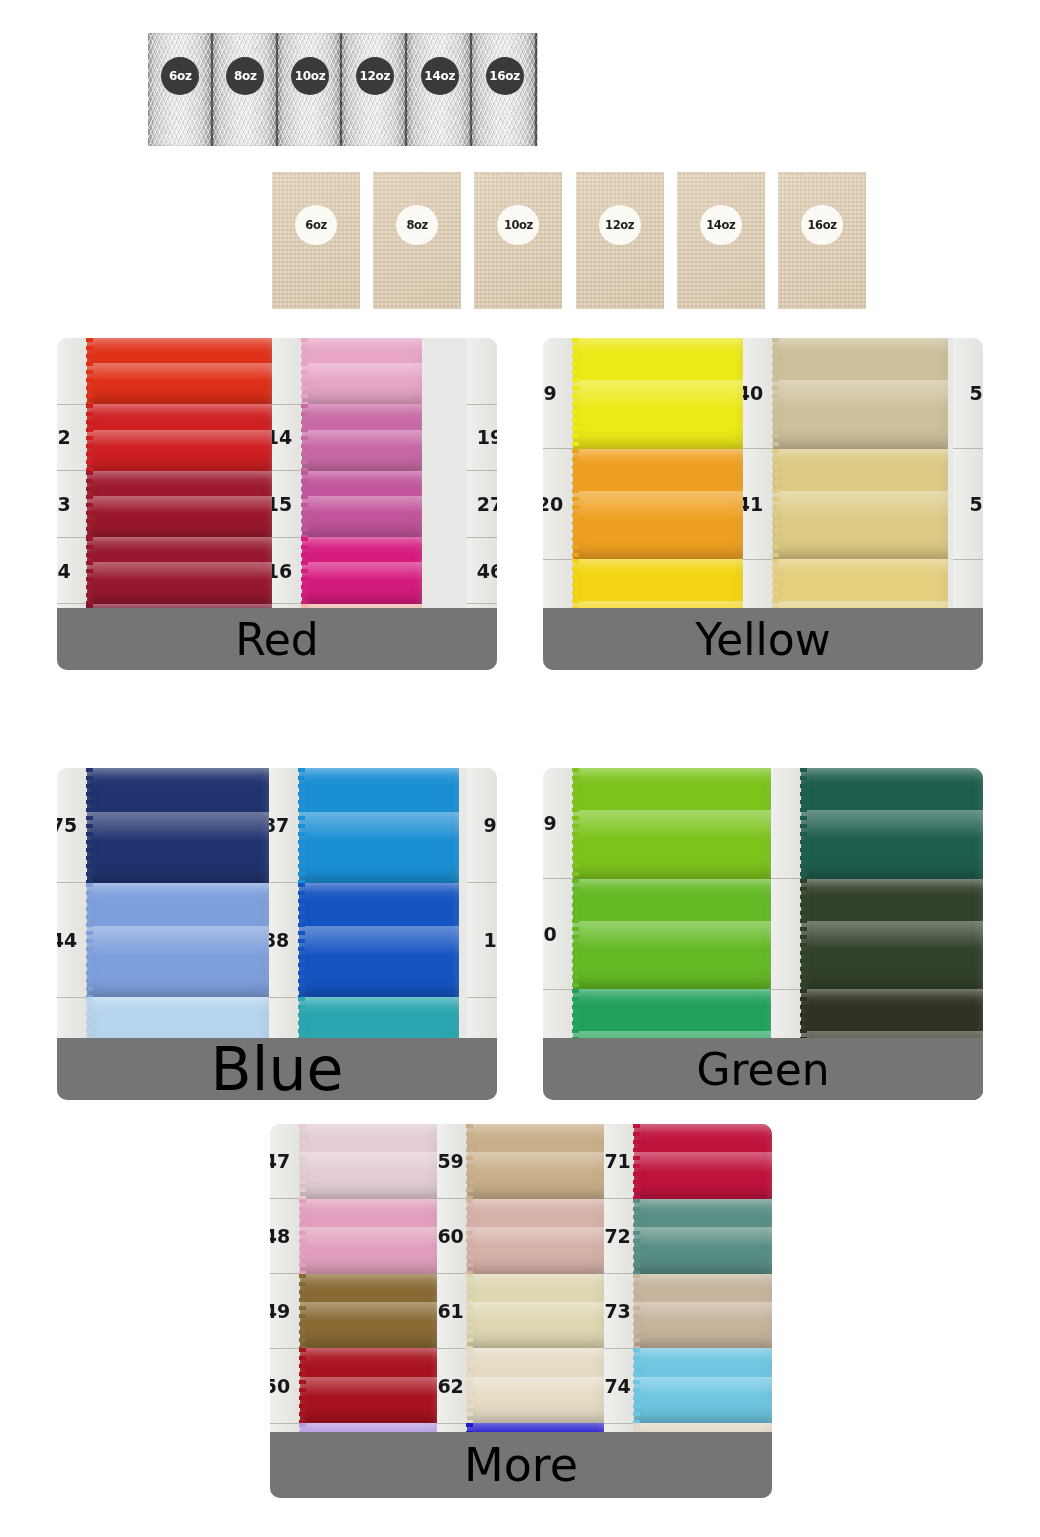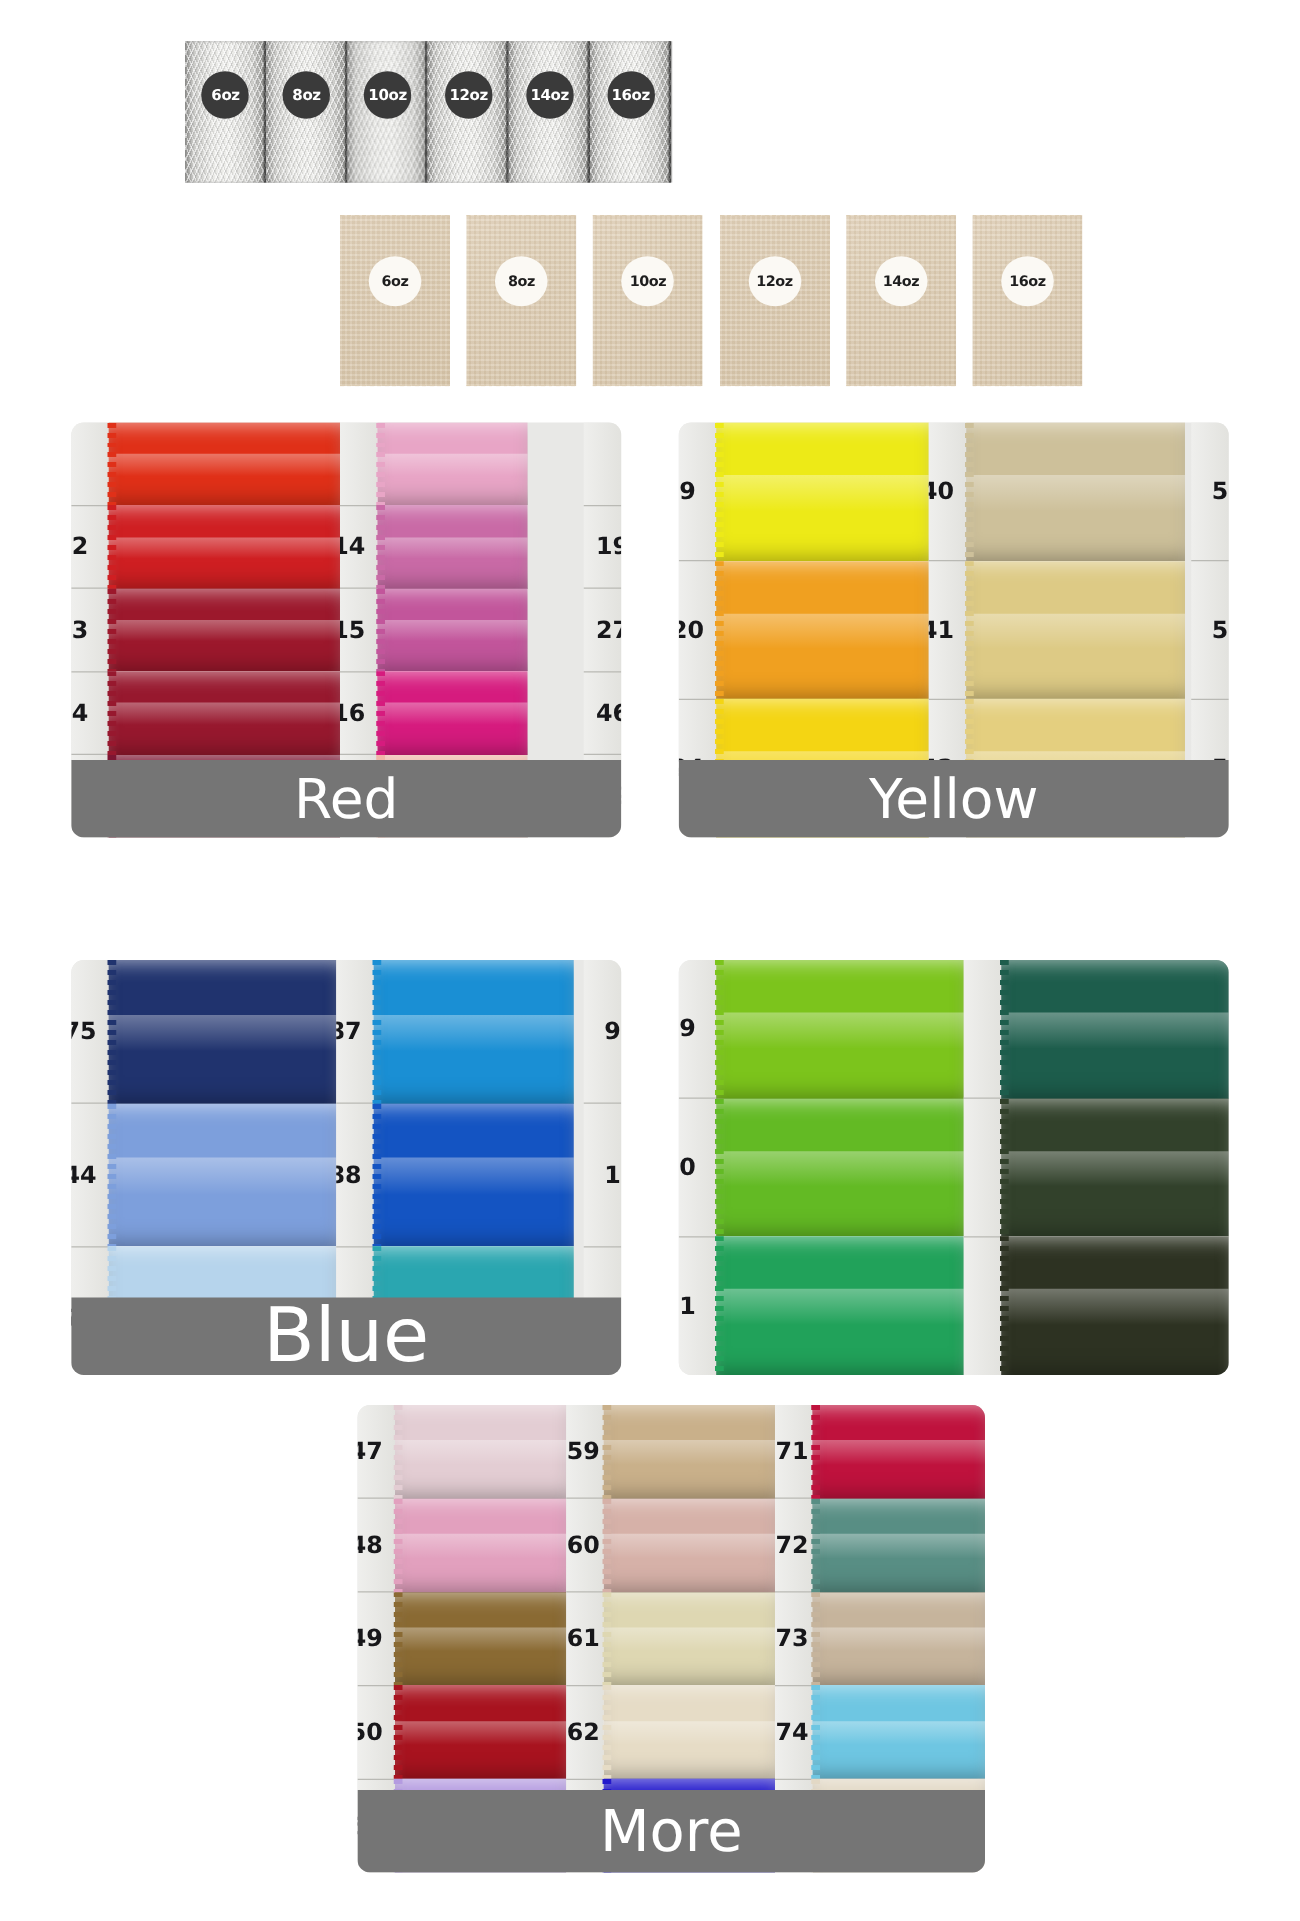--- a/index.html
+++ b/index.html
@@ -118,21 +118,21 @@
   }
   .chip::after{
     content:""; position:absolute; left:-1px; width:7px; top:0; bottom:0;
     background-image:repeating-linear-gradient(180deg, var(--c) 0 4px, rgba(0,0,0,0) 4px 8px);
   }
 
   
   .card-label{
     position:absolute; left:0; right:0; bottom:0;
     background:#757575;
-    color:#ffffff;
+    color:#000000;
     display:flex; align-items:center; justify-content:center;
     font-family:"DejaVu Sans", sans-serif;
     font-weight:normal;
   }
 </style>
 </head>
 <body>
 
 <div id="roll-row">
   <div class="roll">
@@ -396,22 +396,23 @@
               <span></span>
             </div>
           </div>
           <div class="strip">
             <div class="chip" style="--c: #1d5d4c;"></div>
             <div class="chip" style="--c: #32412b;"></div>
             <div class="chip" style="--c: #2d3222;"></div>
           </div>
         </div>
       </div>
+      <div class="card-label" style="height: 62px; font-size: 44px;">Green</div>
     </div>
-    <div class="card" style="left: 270px; top: 1124px; width: 502px; height: 374px; margin-left: 16px;">
+    <div class="card" style="left: 270px; top: 1124px; width: 502px; height: 374px;">
       <div class="card-photo" style="height: 374px;">
         <div class="panel" style="width: 167px;">
           <div class="ruler clip-left">
             <div class="ruler-cell">
               <span>47</span>
             </div>
             <div class="ruler-cell">
               <span>48</span>
             </div>
             <div class="ruler-cell">

